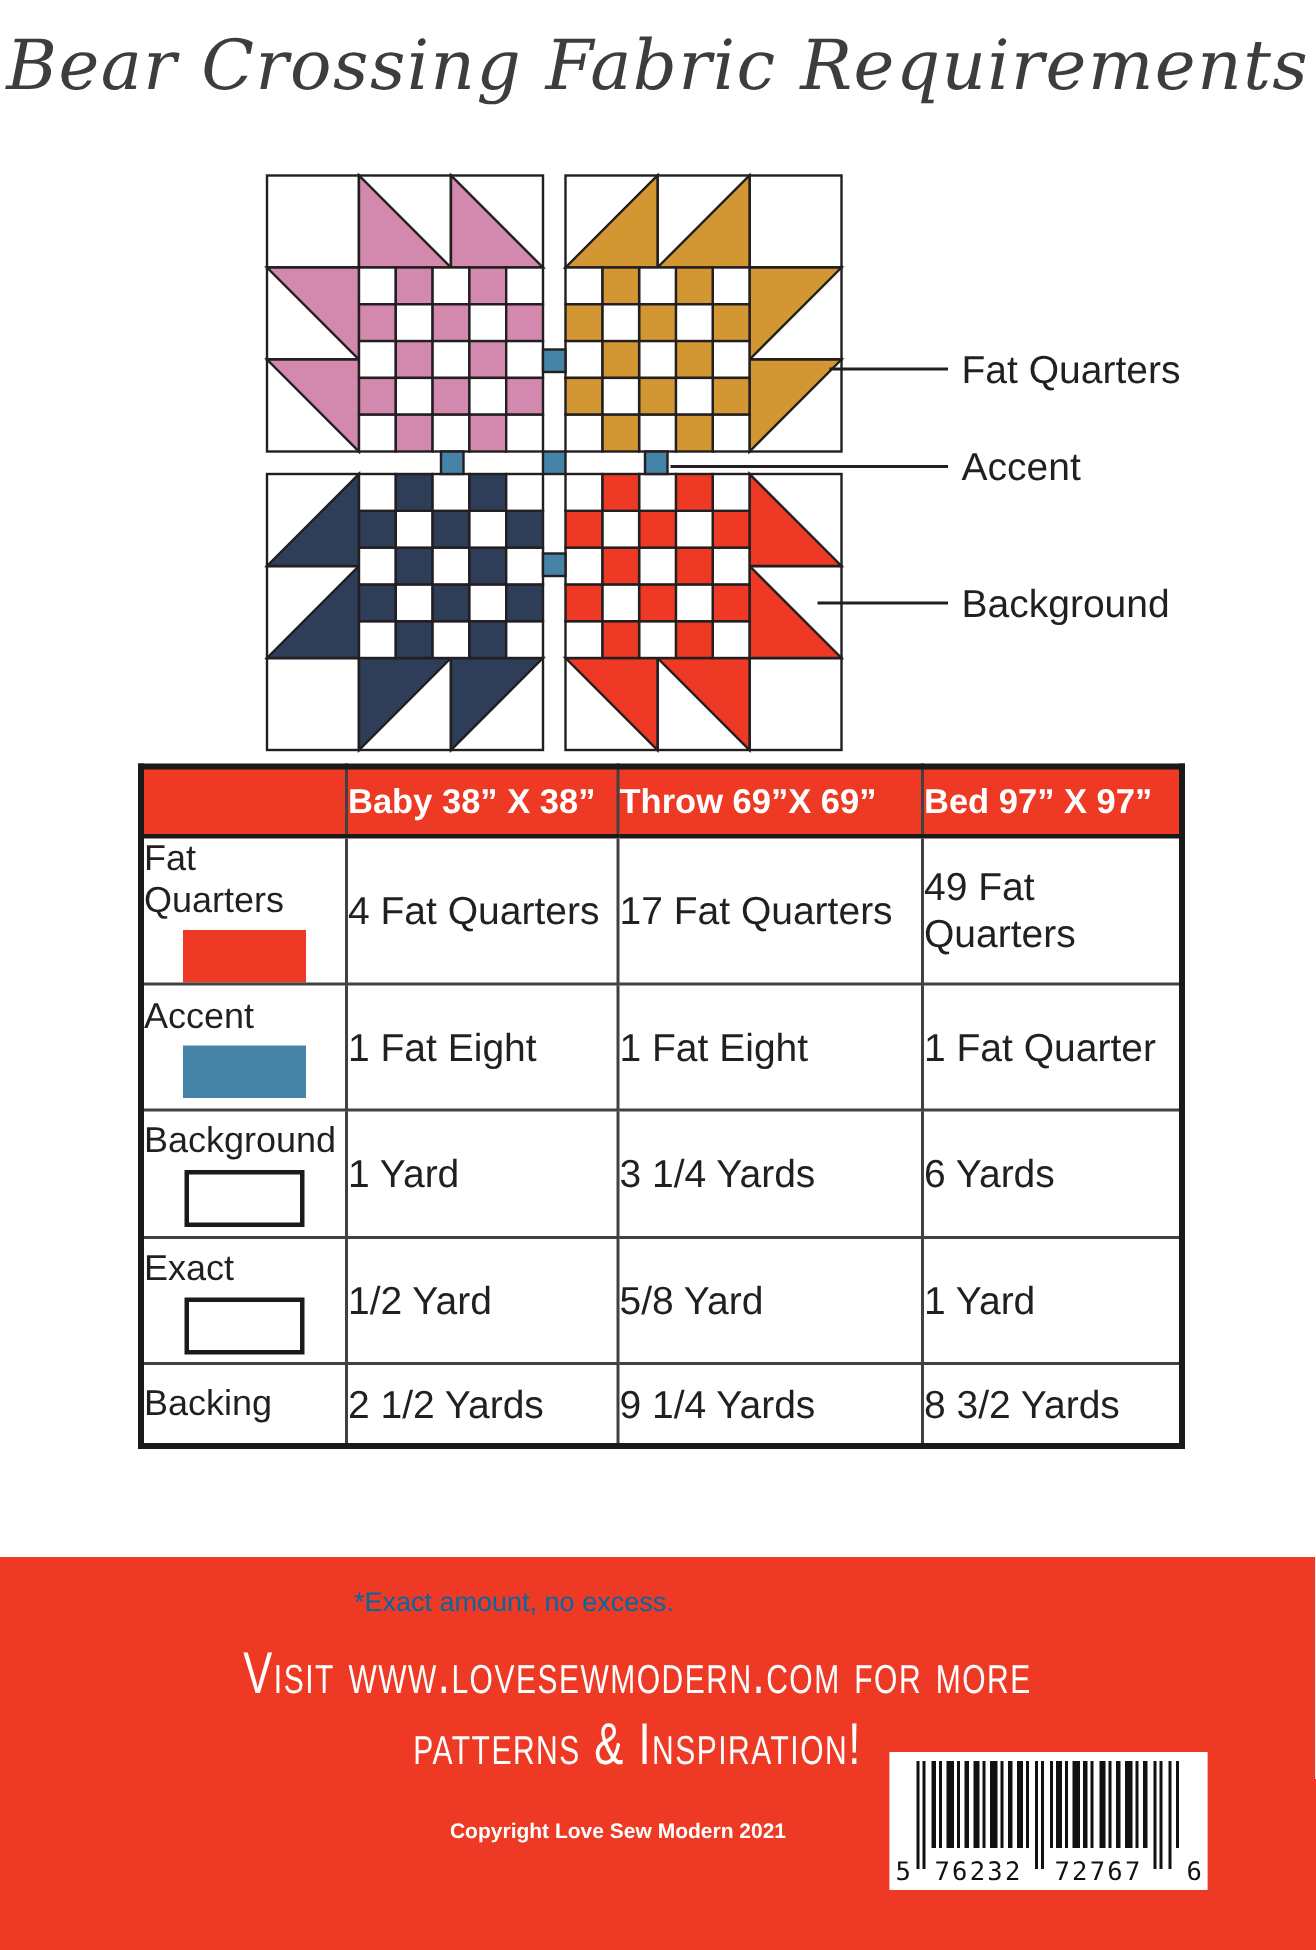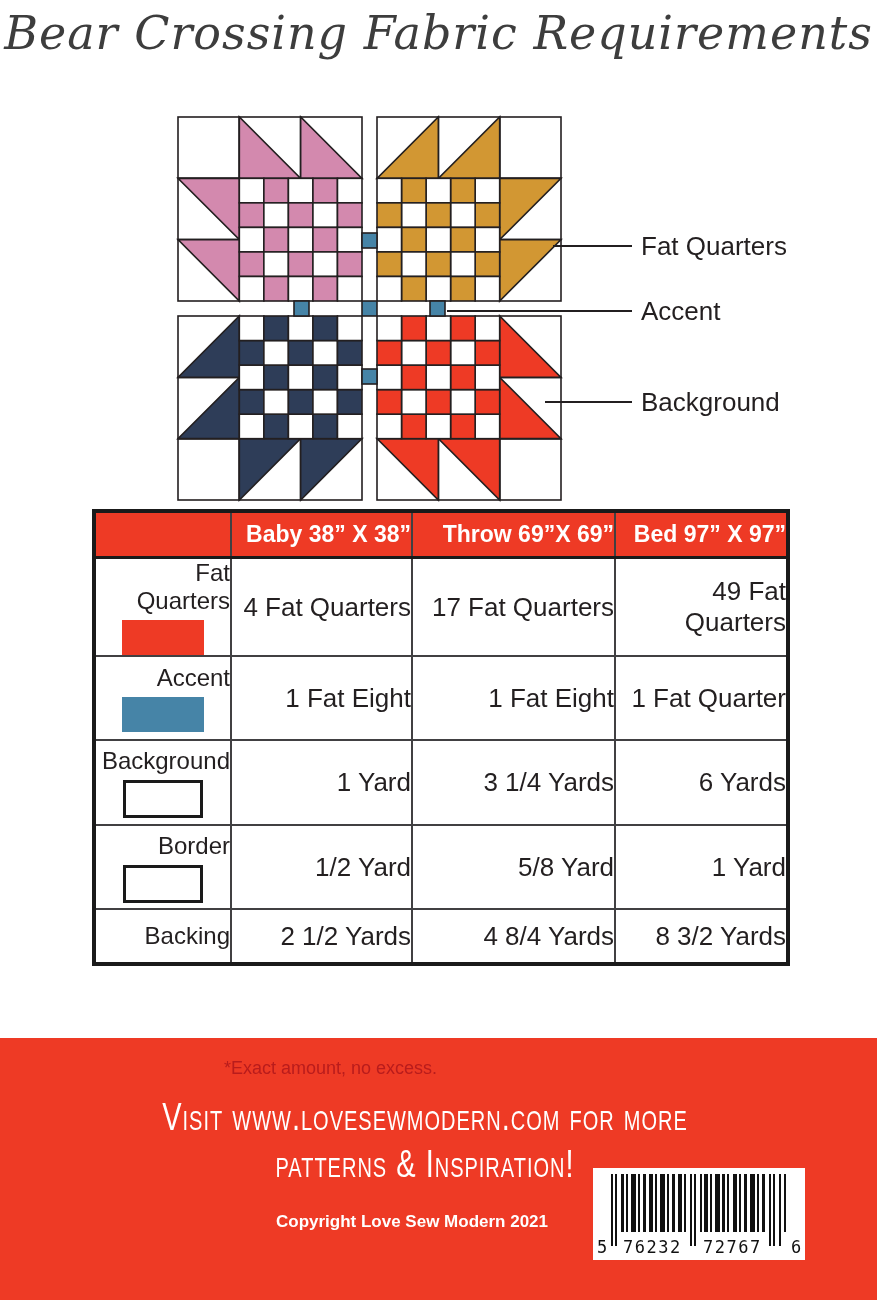--- a/index.html
+++ b/index.html
@@ -1,46 +1,46 @@
 <!DOCTYPE html>
 <html style="--red: #EE3A25; --blue: #4684A7;"><head>
 <meta charset="utf-8">
 <style>
   html,body{margin:0;padding:0;background:#fff;}
   #page{position:relative;width:877px;height:1300px;background:#fff;overflow:hidden;
         font-family:"Liberation Sans",sans-serif;color:#231F20;}
   
-  #title{position:absolute;left:0;top:6px;width:877px;text-align:center;
+  #title{position:absolute;left:0;top:16px;width:877px;text-align:center;
          font-family:"DejaVu Serif",serif;font-style:italic;font-size:46px;
          letter-spacing:1px;color:#3d3d3d;white-space:nowrap;}
   
   #diagram-svg{position:absolute;left:0;top:110px;}
   .ptr-label{font-family:"Liberation Sans",sans-serif;font-size:26px;fill:#231F20;}
   
   #req-table{position:absolute;left:92px;top:509px;border-collapse:collapse;table-layout:fixed;}
   #req-table td,#req-table th{border:2px solid #414042;padding:0;vertical-align:middle;
-        text-align:right;font-size:26px;background:#fff;}
+        text-align:left;font-size:26px;background:#fff;}
   #req-table{border:4px solid #1a1a1a;}
   #req-table thead th{background:var(--red);color:#fff;font-weight:bold;font-size:23px;
         height:43px;border-bottom:3px solid #1a1a1a;}
   .rowlabel{font-size:24px;}
   .swatch{margin:5px auto 0 auto;width:82px;height:35px;}
   .swatch.red{background:var(--red);}
   .swatch.blue{background:var(--blue);}
   .swatch.white{background:#fff;border:3px solid #1a1a1a;width:74px;height:32px;}
   
   #footer-band{position:absolute;left:0;top:1038px;width:877px;height:262px;background:var(--red);}
-  #footnote{position:absolute;left:224px;top:1058px;color:#b91c1c;font-size:18px;font-weight:500;}
+  #footnote{position:absolute;left:236px;top:1058px;color:#0369a1;font-size:18px;font-weight:500;}
   .promo{position:absolute;left:0;width:850px;text-align:center;color:#fff;
          font-variant:small-caps;font-size:29px;letter-spacing:1px;transform:scaleY(1.35);
          transform-origin:center top;white-space:nowrap;}
   #promo1{top:1095px;}
   #promo2{top:1142px;}
   #copyright{position:absolute;left:0;top:1212px;width:824px;text-align:center;color:#fff;
-         font-size:17px;font-weight:bold;}
+         font-size:14px;font-weight:bold;}
   #barcode-box{position:absolute;left:593px;top:1168px;width:212px;height:92px;background:#fff;}
 </style>
 </head>
 <body>
 
 <div id="page">
 
   <div id="title">Bear Crossing Fabric Requirements</div>
 
   <svg id="diagram-svg" width="877" height="400" viewBox="0 0 877 400">
@@ -243,33 +243,33 @@
         <td>
           <div class="rowlabel">Background</div>
           <div class="swatch white"></div>
         </td>
         <td>1 Yard</td>
         <td>3 1/4 Yards</td>
         <td>6 Yards</td>
       </tr>
       <tr style="height:84px">
         <td>
-          <div class="rowlabel">Border</div>
+          <div class="rowlabel">Exact</div>
           <div class="swatch white"></div>
         </td>
         <td>1/2 Yard</td>
         <td>5/8 Yard</td>
         <td>1 Yard</td>
       </tr>
       <tr style="height:55px">
         <td>
           <div class="rowlabel">Backing</div>
         </td>
         <td>2 1/2 Yards</td>
-        <td>4 8/4 Yards</td>
+        <td>9 1/4 Yards</td>
         <td>8 3/2 Yards</td>
       </tr>
     </tbody>
   </table>
 
   <div id="footer-band"></div>
   <div id="footnote">*Exact amount, no excess.</div>
   <div id="promo1" class="promo">Visit www.lovesewmodern.com for more</div>
   <div id="promo2" class="promo">patterns &amp; Inspiration!</div>
   <div id="copyright">Copyright Love Sew Modern 2021</div>

